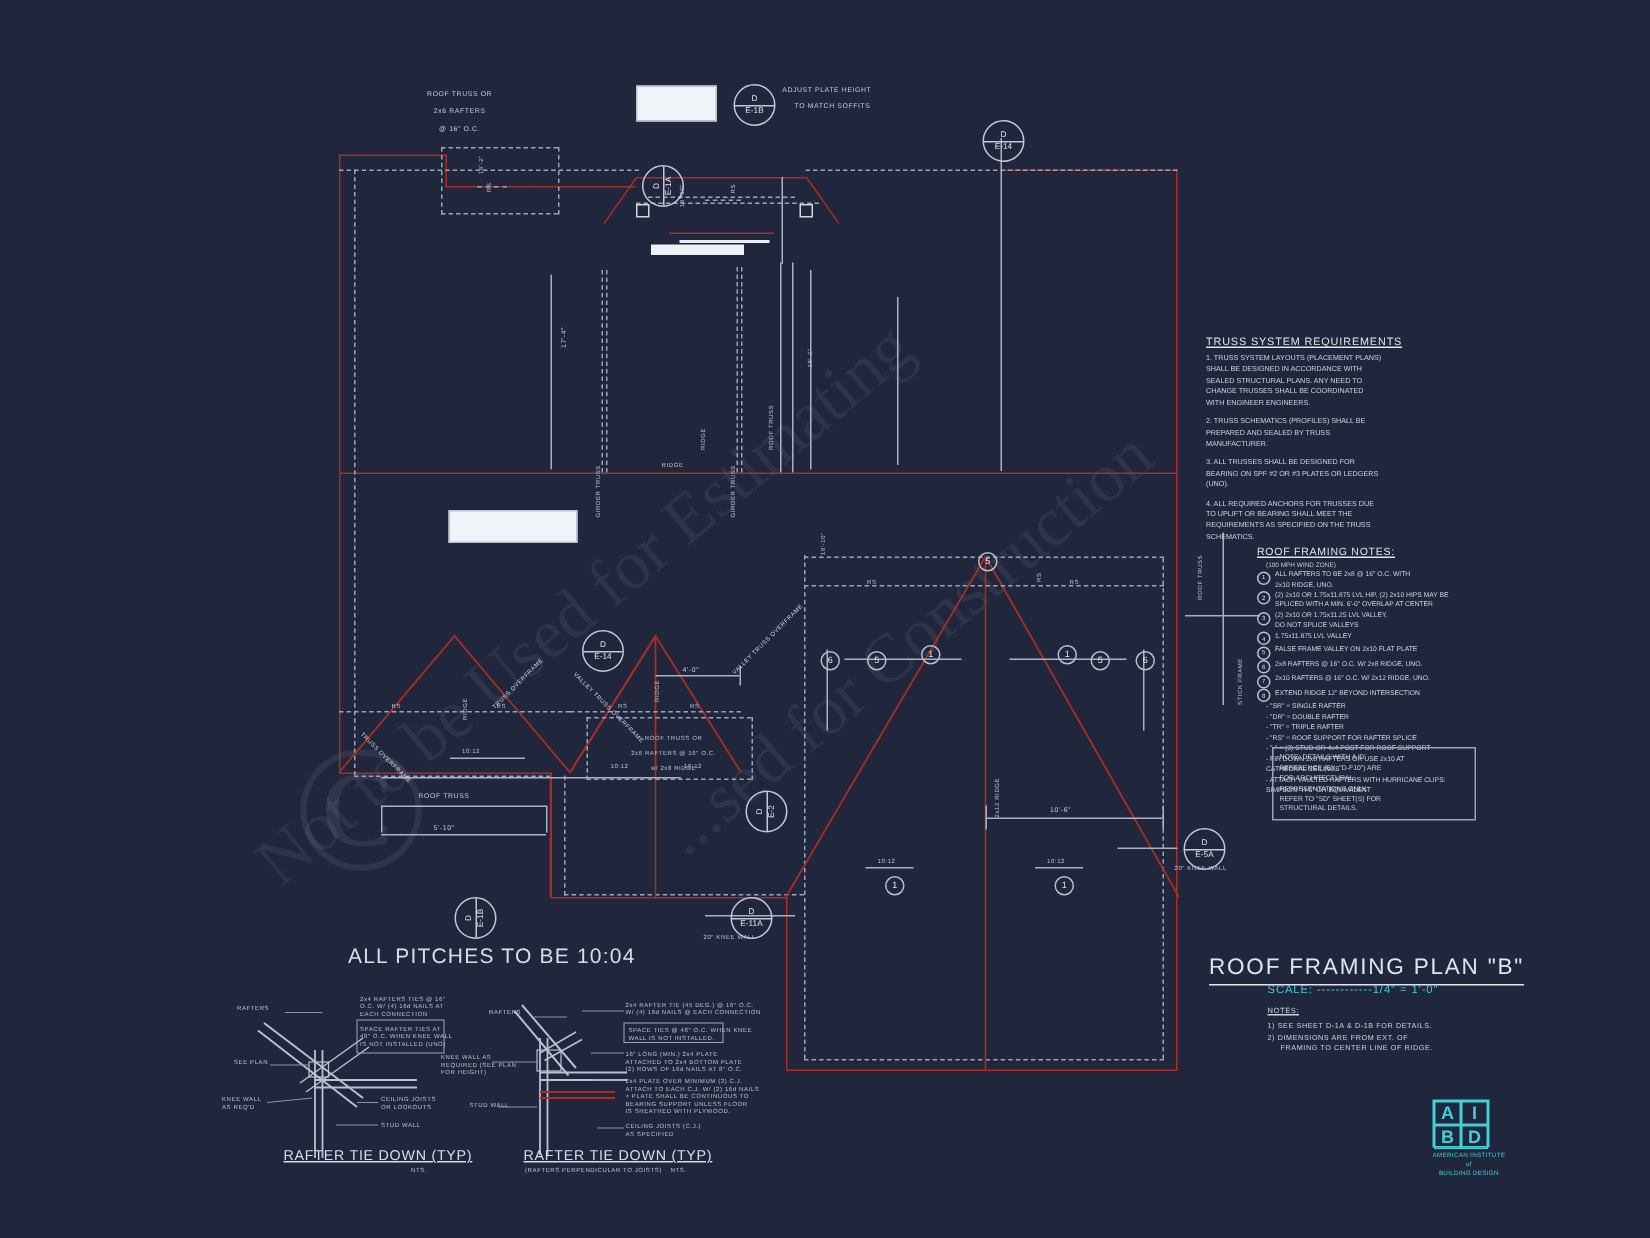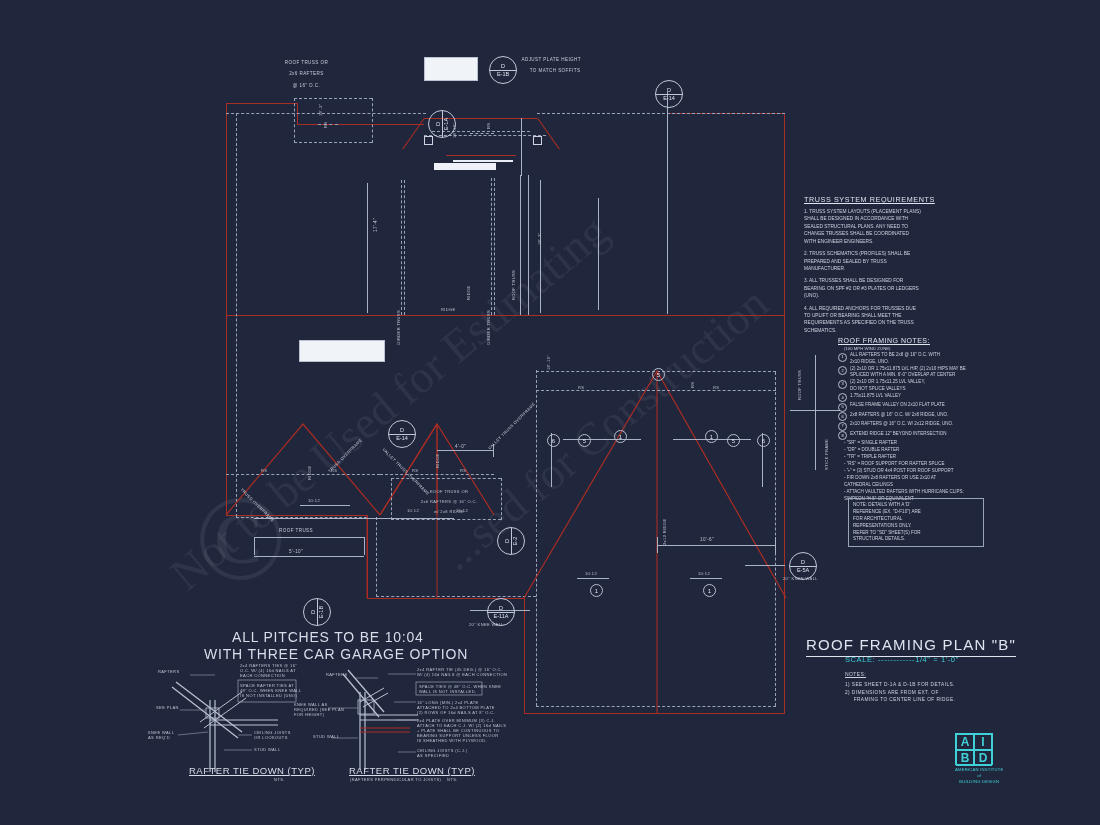--- a/index.html
+++ b/index.html
@@ -14,21 +14,21 @@
   
   .ln{position:absolute;background:#aab3c6;}
   .ln-h{height:1px;}
   .ln-v{width:1px;}
   .redline{position:absolute;background:#a92d23;}
   .dash-h{position:absolute;height:0;border-top:1px dashed #9aa3b7;}
   .dash-v{position:absolute;width:0;border-left:1px dashed #9aa3b7;}
 
   
   .box{position:absolute;border:1px solid #9aa3b7;}
-  .notebox{position:absolute;}
+  .notebox{position:absolute;margin-top:28px;}
   .notebox .hd{ text-decoration:underline; }
 
   
   .bub{position:absolute;width:26px;height:26px;border:1px solid #c2c9d8;border-radius:50%;
        display:flex;flex-direction:column;align-items:center;justify-content:center;
        font-size:5.5px;line-height:1.15;color:#dfe4ef;}
   .bub .ln2{width:100%;height:1px;background:#c2c9d8;margin:0;}
   .smbub{position:absolute;width:11px;height:11px;border:1px solid #b7bfd0;border-radius:50%;
        display:flex;align-items:center;justify-content:center;font-size:6px;color:#dfe4ef;}
 
@@ -397,21 +397,20 @@
         <div style="min-height: 5px;">STRUCTURAL DETAILS.</div>
       </div>
   </div>
 
   <div class="txt title" style="left:806px;top:636px;">ROOF FRAMING PLAN "B"</div>
   <div class="txt scale c-cyan" style="left:845px;top:655px;">SCALE: ------------1/4" = 1'-0"</div>
   <div class="txt" style="left:845px;top:671px;font-size:5px;text-decoration:underline;color:#ccd3e0;">NOTES:</div>
   <div id="sheet-notes" class="txt" style="left:845px;top:681px;font-size:4.8px;line-height:1.6;color:#ccd3e0;"><div style="min-height: 5px;">1) SEE SHEET D-1A &amp; D-1B FOR DETAILS.</div><div style="min-height: 5px;">2) DIMENSIONS ARE FROM EXT. OF</div><div style="min-height: 5px;">     FRAMING TO CENTER LINE OF RIDGE.</div></div>
 
   <div class="txt" style="left:232px;top:629px;font-size:14px;letter-spacing:.8px;color:#d7dde9;">ALL PITCHES TO BE 10:04</div>
-  <div class="txt" style="left:204px;top:646px;font-size:14px;letter-spacing:.8px;color:#d7dde9;">WITH THREE CAR GARAGE OPTION</div>
 
   <div class="abs" style="left:160px;top:660px;width:180px;height:125px;">
     <svg width="180" height="125" style="position:absolute;left:0;top:0;">
 
       <line x1="16" y1="22" x2="82" y2="72" stroke="#b9c1d2" stroke-width="1.3"></line>
       <line x1="12" y1="27" x2="78" y2="78" stroke="#b9c1d2" stroke-width="1.3"></line>
 
       <line x1="40" y1="62" x2="82" y2="32" stroke="#b9c1d2" stroke-width="1"></line>
       <line x1="44" y1="68" x2="86" y2="38" stroke="#b9c1d2" stroke-width="1"></line>
 

